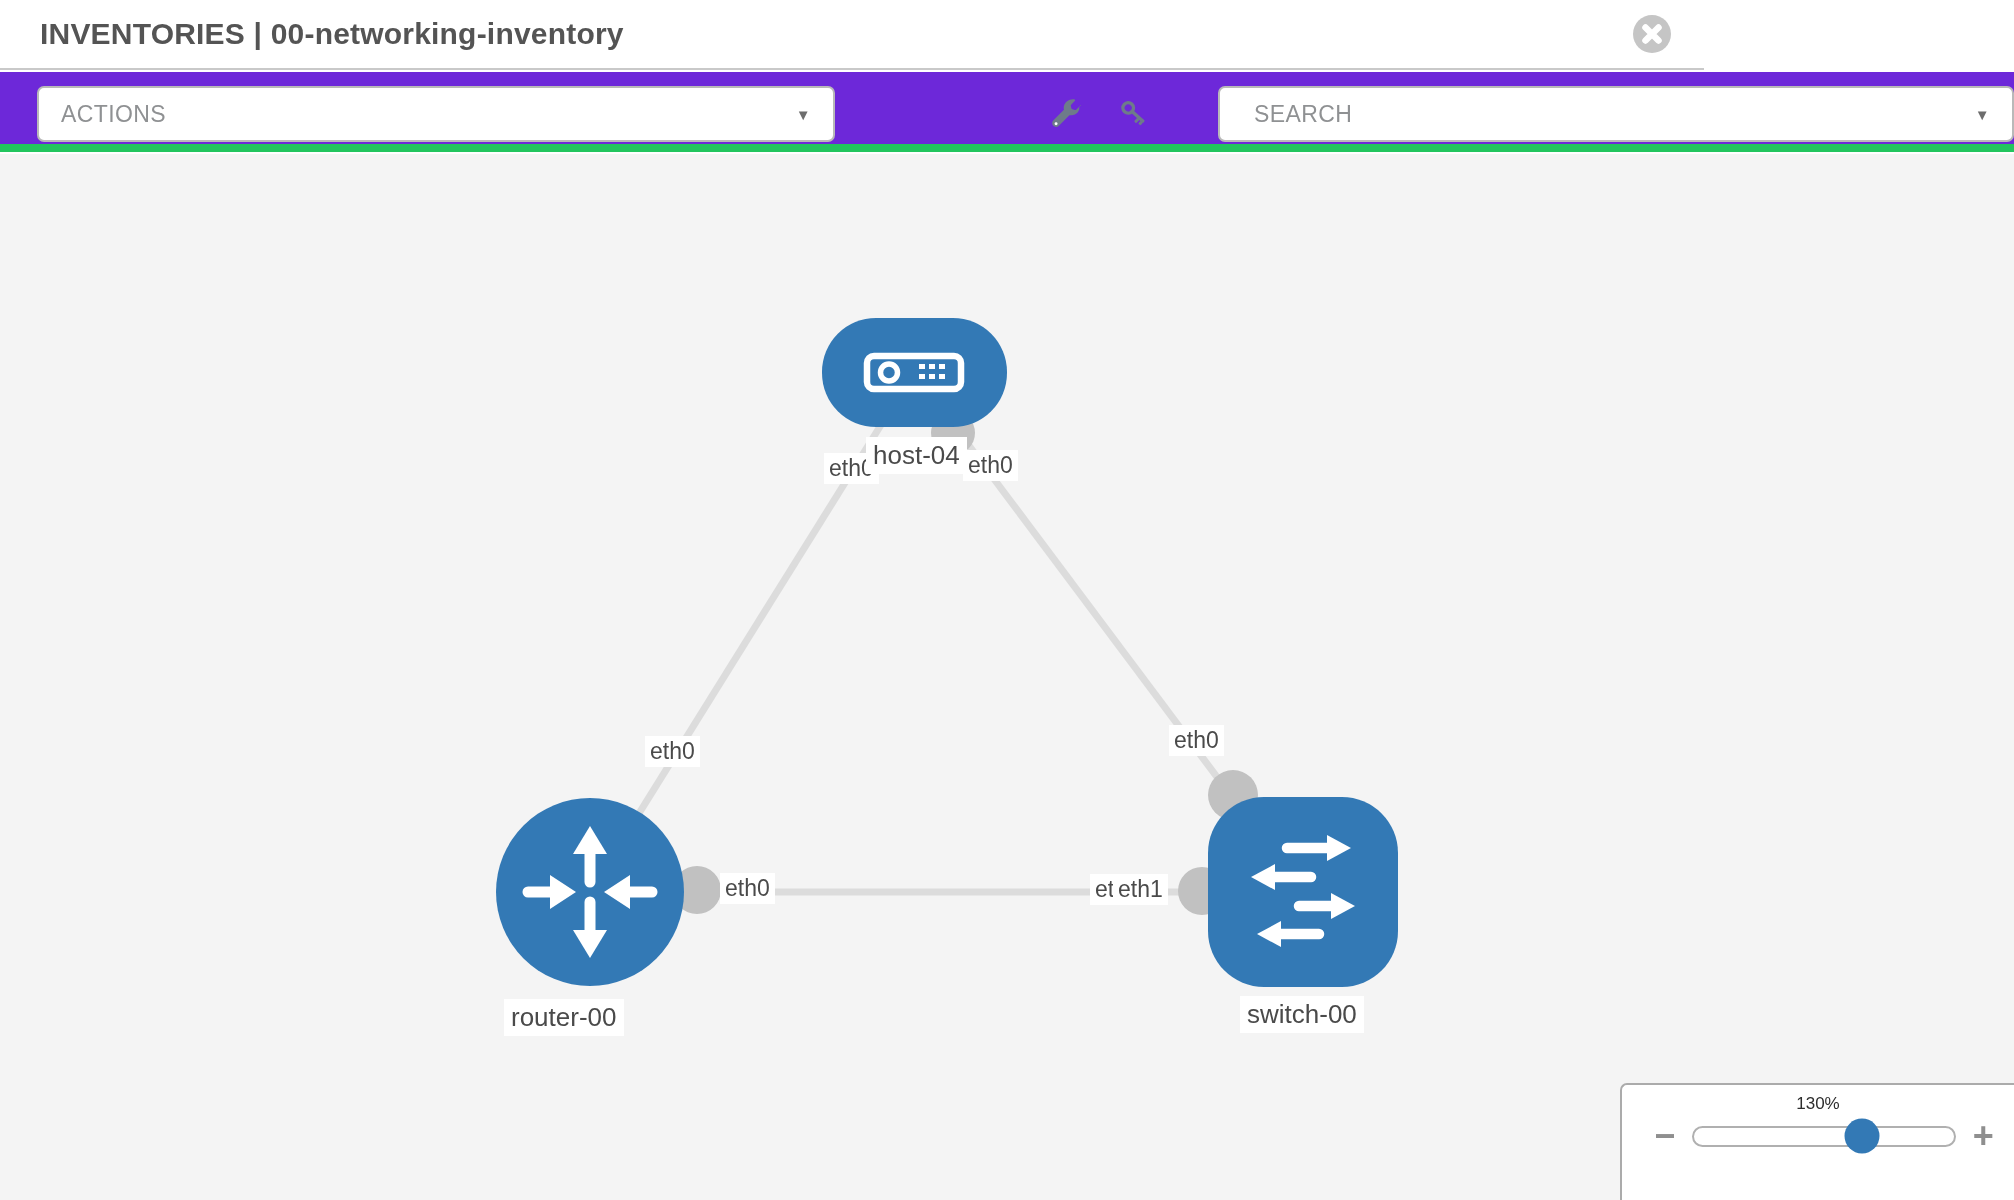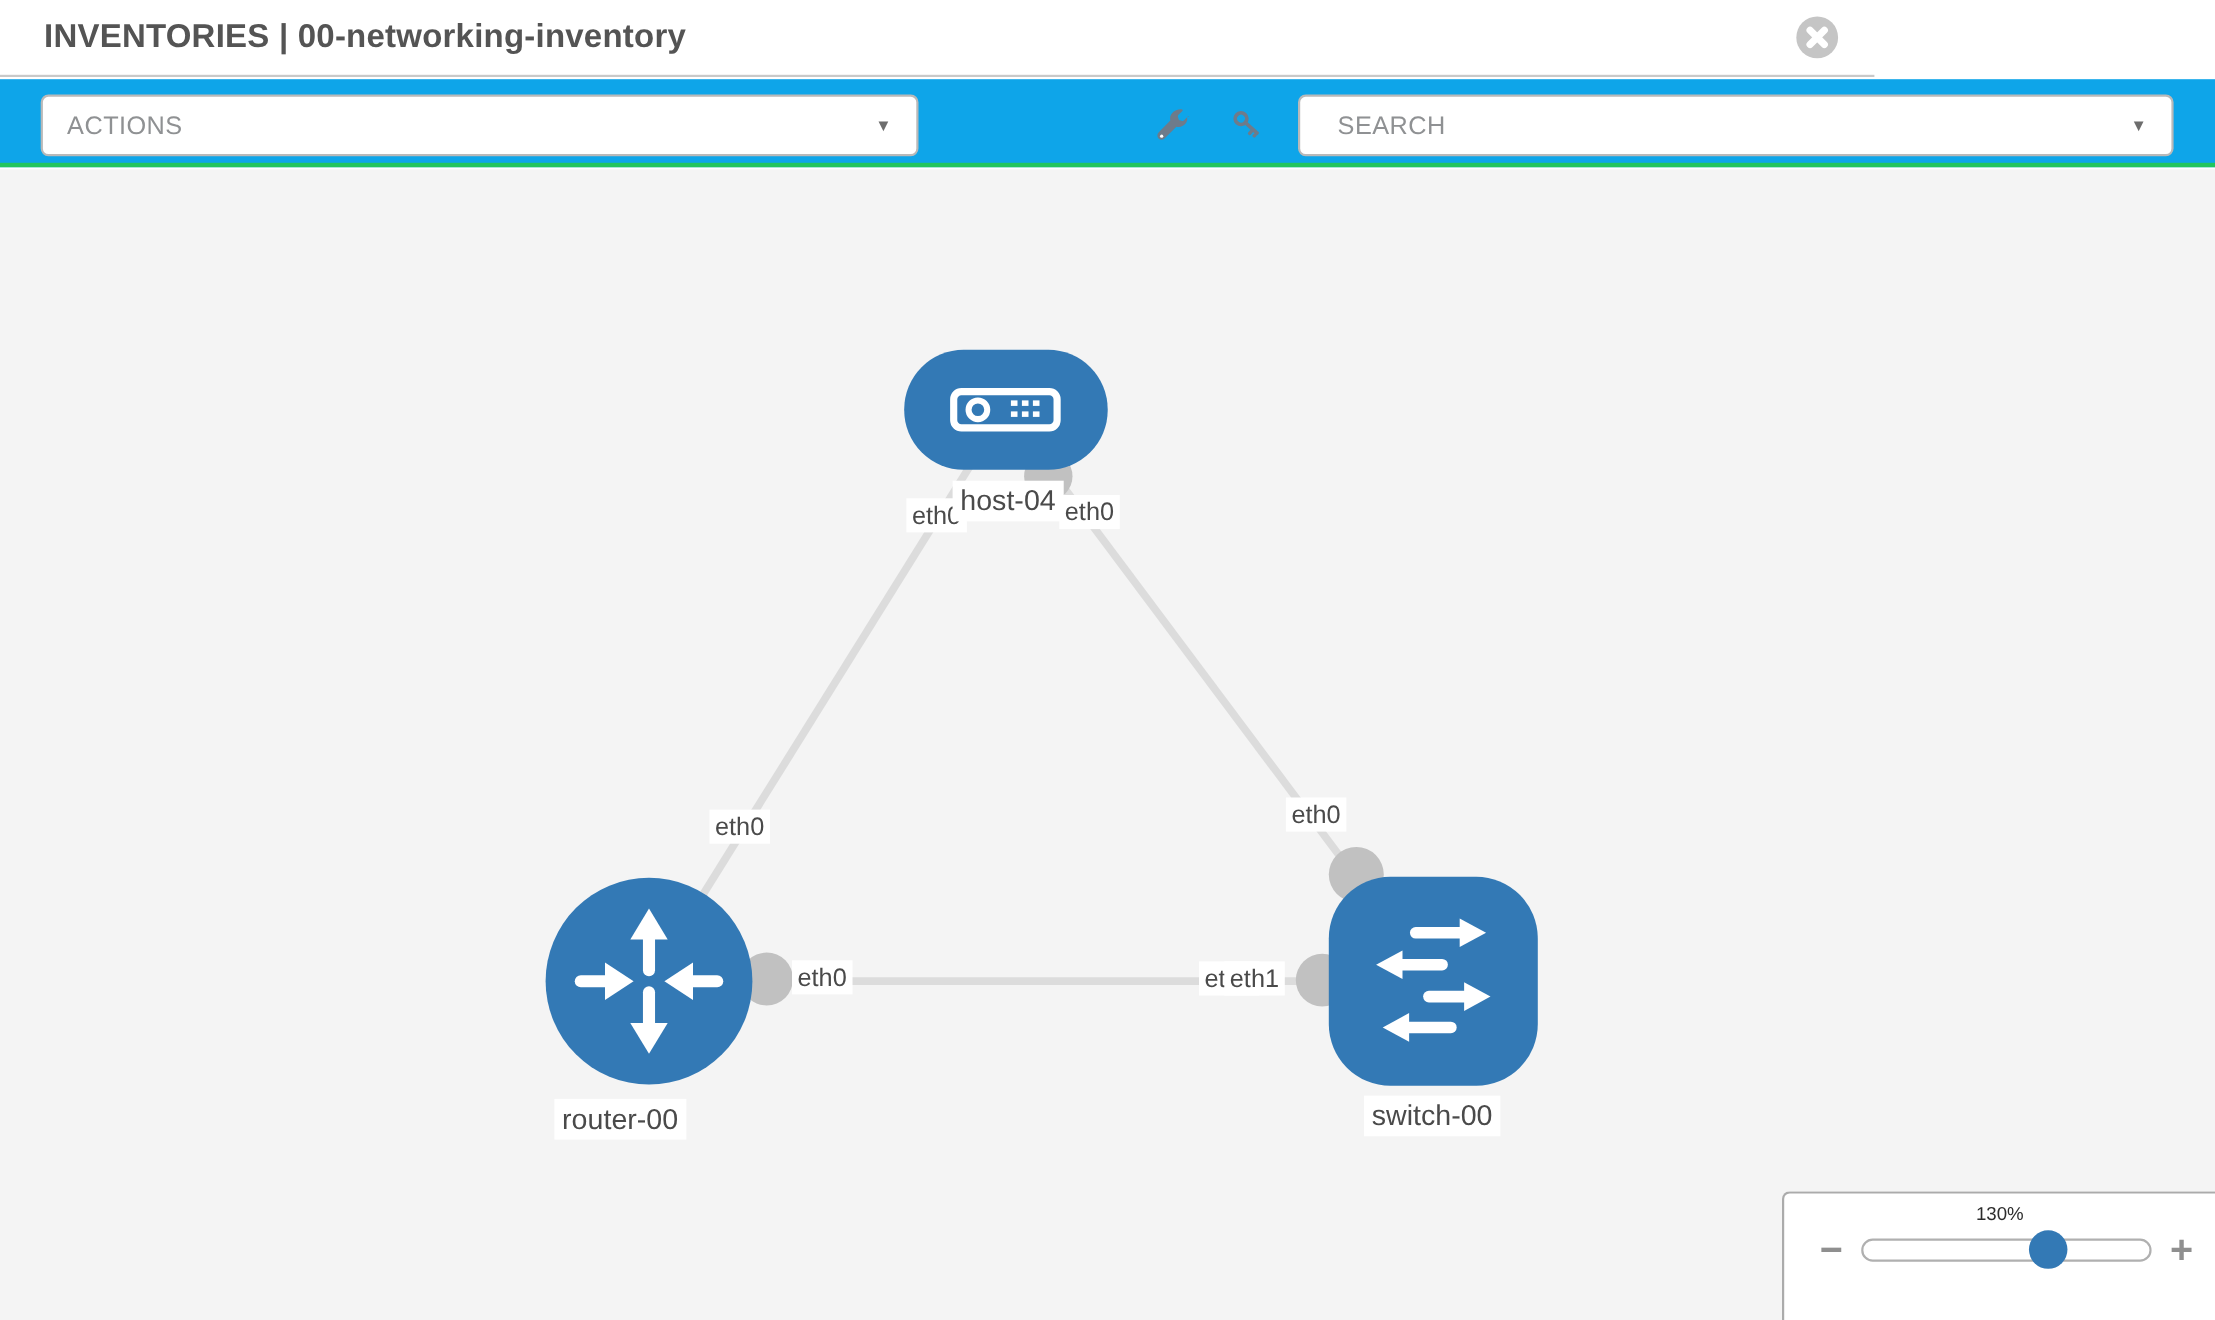--- a/index.html
+++ b/index.html
@@ -14,28 +14,28 @@
     font-family:"Liberation Sans","DejaVu Sans",sans-serif;background:#fff;}
   .app{position:relative;width:2014px;height:1200px;}
 
   
   .hdr{position:absolute;left:0;top:0;width:1704px;height:70px;background:#fff;
     border-bottom:2px solid #c9c9c9;display:flex;align-items:center;}
   .hdr h1{margin-left:40px;font-size:30px;font-weight:700;color:#545454;letter-spacing:.2px;}
   .close-btn{position:absolute;right:32px;top:14px;width:40px;height:40px;cursor:pointer;}
 
   
-  .tbar{position:absolute;left:0;top:72px;width:2014px;height:80px;background:#0ea5e9;
-    border-bottom:4px solid #22c55e;}
+  .tbar{position:absolute;left:0;top:72px;width:2014px;height:80px;background:#6d28d9;
+    border-bottom:8px solid #22c55e;}
   .sel{position:absolute;top:14px;height:56px;background:#fff;border:2px solid #b9b9b9;
     border-radius:7px;display:flex;align-items:center;justify-content:space-between;
     padding:0 22px;color:#8f9193;font-size:23px;letter-spacing:.4px;cursor:pointer;}
   .sel .caret{font-size:15px;color:#6d6d6d;}
   .sel-actions{left:37px;width:798px;}
-  .sel-search{left:1180px;width:796px;padding-left:34px;}
+  .sel-search{left:1218px;width:796px;padding-left:34px;}
   .tool-ic{position:absolute;top:26px;width:32px;height:32px;cursor:pointer;}
   .tool-wrench{left:1050px;}
   .tool-key{left:1119px;}
 
   
   .canvas{position:absolute;left:0;top:154px;width:2014px;height:1046px;background:#f4f4f4;}
   .canvas svg{position:absolute;left:0;top:0;}
   .link{stroke:var(--link-gray);stroke-width:7;}
   .port{fill:var(--port-gray);}
   .node-shape{fill:var(--node-blue);}

